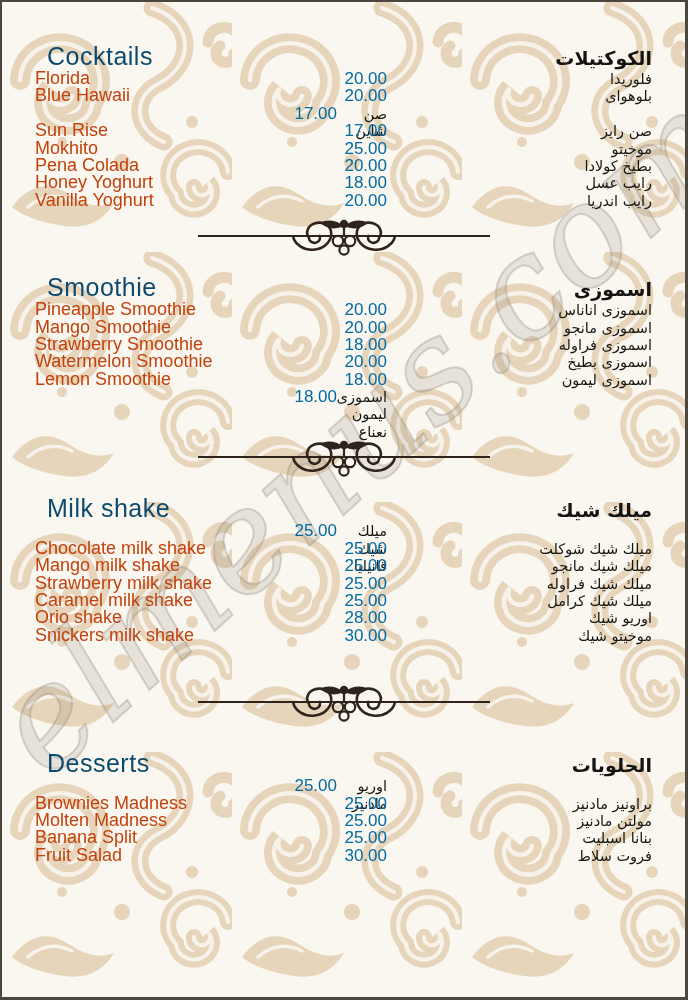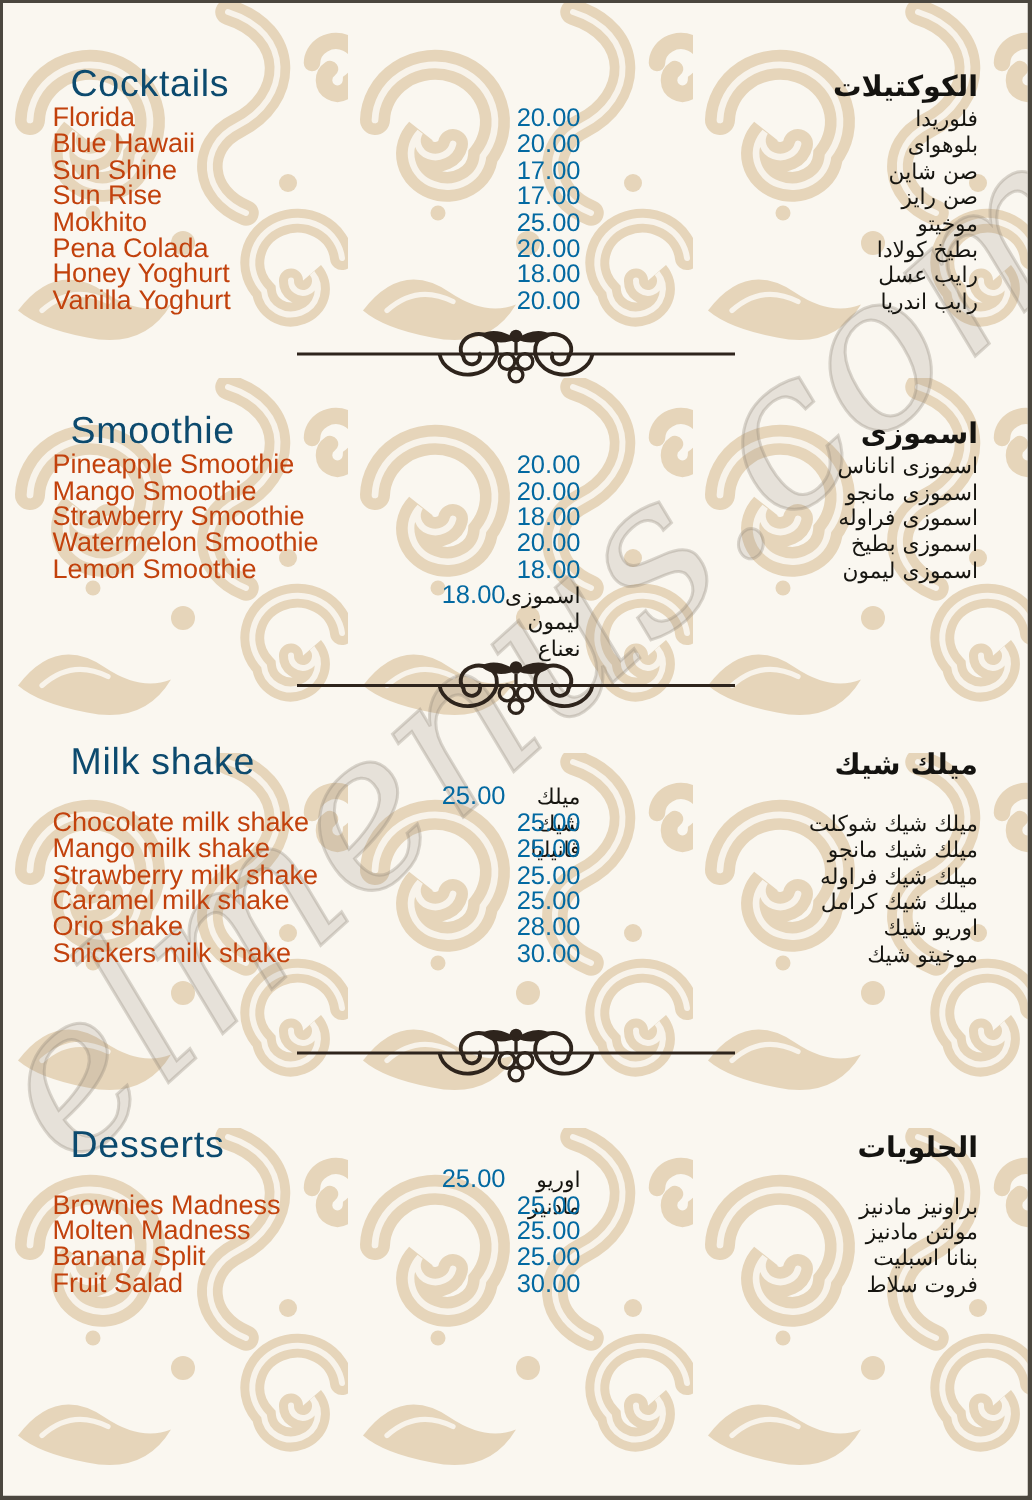--- a/index.html
+++ b/index.html
@@ -104,21 +104,20 @@
             <span class="en">Florida</span>
             <span class="pr">20.00</span>
             <span class="ar">فلوريدا</span>
           </div>
         <div class="row">
             <span class="en">Blue Hawaii</span>
             <span class="pr">20.00</span>
             <span class="ar">بلوهواى</span>
           </div>
         <div class="row">
-            <span class="en">Sun Shine</span>
             <span class="pr">17.00</span>
             <span class="ar">صن شاين</span>
           </div>
         <div class="row">
             <span class="en">Sun Rise</span>
             <span class="pr">17.00</span>
             <span class="ar">صن رايز</span>
           </div>
         <div class="row">
             <span class="en">Mokhito</span>

